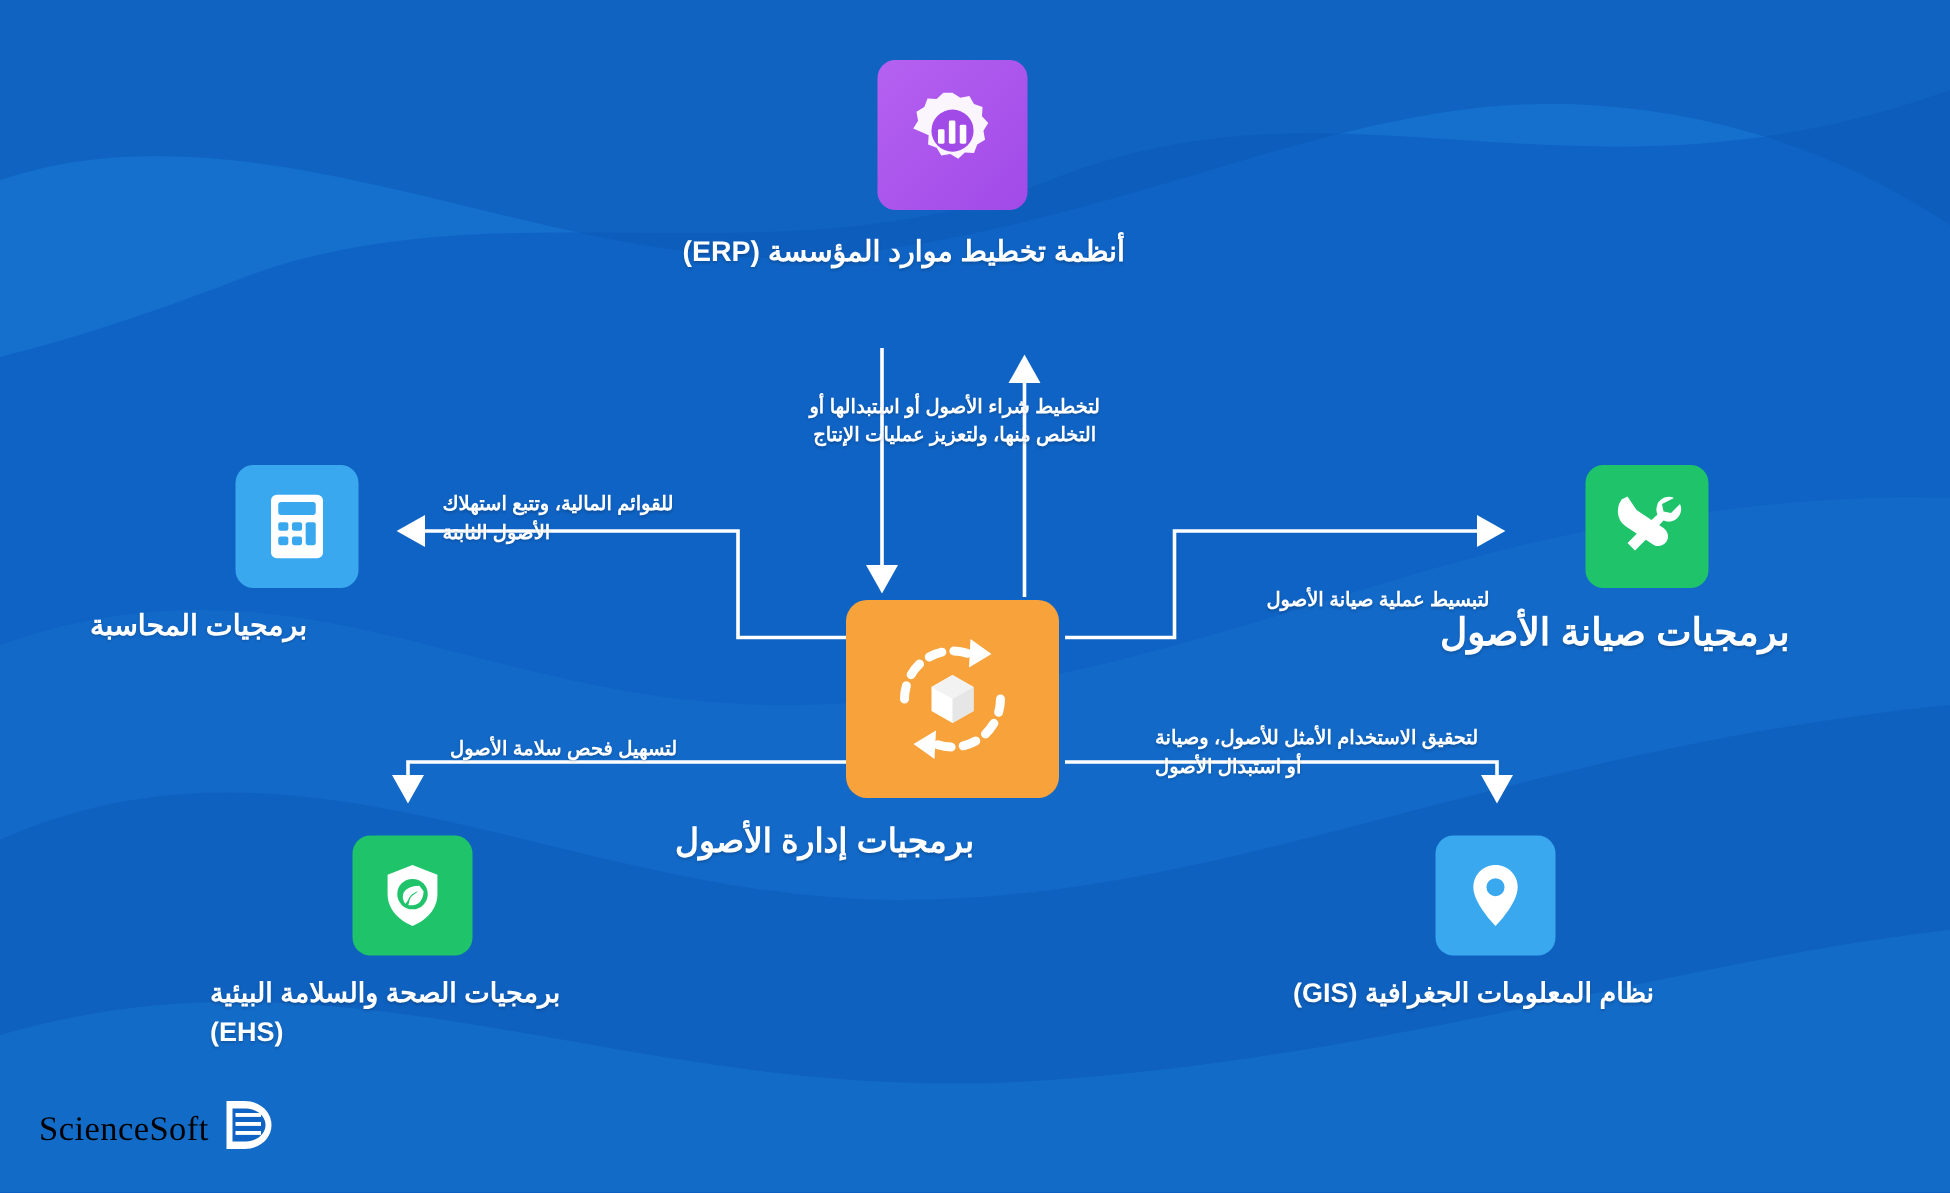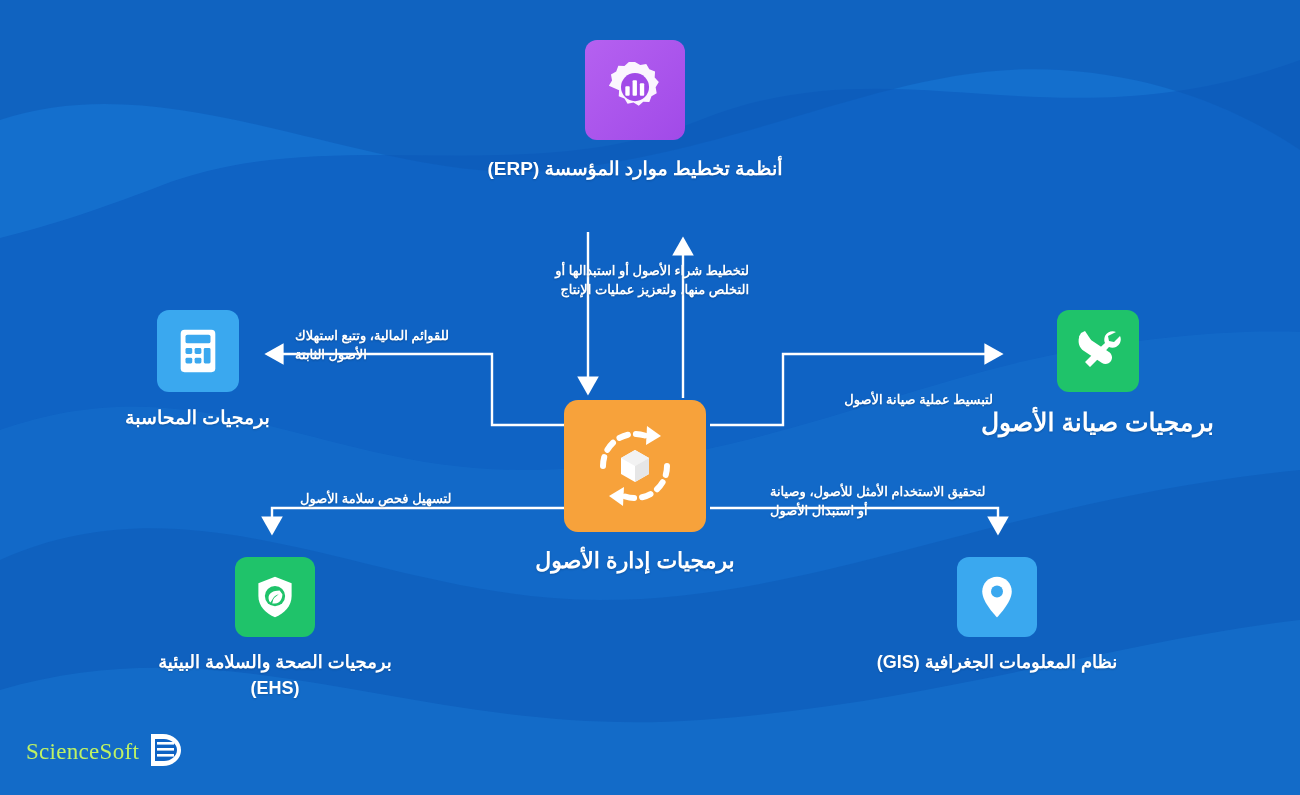--- a/index.html
+++ b/index.html
@@ -23,21 +23,21 @@
     height: 795px;
   }
   .layer {
     position: absolute;
     inset: 0;
   }
 
   
   .node {
     position: absolute;
-    text-align: center;
+    text-align: left;
   }
   .icon-box {
     border-radius: 12px;
     display: flex;
     align-items: center;
     justify-content: center;
     margin: 0 auto;
   }
   .node-label {
     font-weight: bold;
@@ -76,38 +76,38 @@
   #node-gis .node-label { margin-top: 13px; font-size: 18px; }
 
   
   .edge-label {
     position: absolute;
     font-size: 13px;
     font-weight: bold;
     line-height: 1.45;
     text-shadow: 0 1px 2px rgba(0,0,0,.2);
   }
-  #edge-erp-label   { left: 524px; top: 262px; width: 225px; }
+  #edge-erp-label   { left: 524px; top: 262px; width: 225px; text-align: center; }
   #edge-acc-label   { left: 295px; top: 327px; width: 165px; text-align: left; }
   #edge-maint-label { left: 793px; top: 343px; width: 200px; text-align: right; margin-top: 48px; }
   #edge-ehs-label   { left: 300px; top: 490px; width: 225px; text-align: left; }
   #edge-gis-label   { left: 770px; top: 483px; width: 225px; text-align: left; }
 
   
   #logo {
     position: absolute;
     left: 26px;
     top: 732px;
     display: flex;
     align-items: center;
     gap: 10px;
   }
   #logo .logo-text {
     font-size: 23px;
-    color: #bef264;
+    color: #000000;
     letter-spacing: .3px;
     font-family: "Liberation Serif", serif;
   }
 </style>
 </head>
 <body>
 
 <div id="stage">
 
   <svg id="bg" viewBox="0 0 1300 795" preserveAspectRatio="none">

